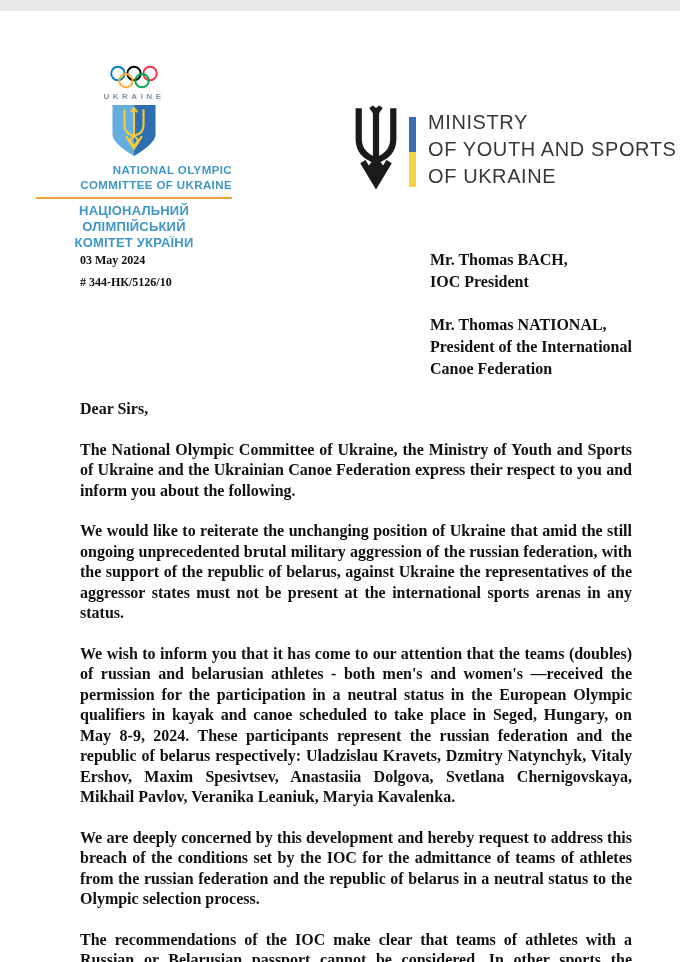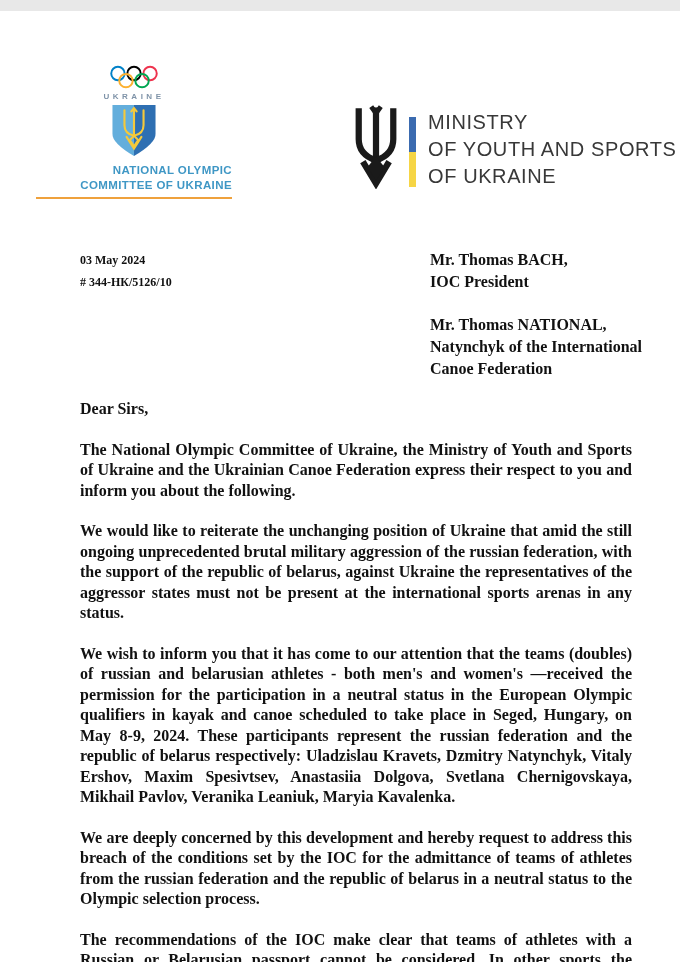--- a/index.html
+++ b/index.html
@@ -107,20 +107,24 @@
           <path d="M45,60 L53,68 L45,80 L37,68 Z"></path>
           <path d="M31,62 L45,84 L59,62"></path>
         </g>
       </g>
     </svg>
     <div class="noc-name-en">
       <div>NATIONAL OLYMPIC</div>
       <div>COMMITTEE OF UKRAINE</div>
     </div>
     <div class="noc-divider"></div>
+    <div class="noc-name-uk">
+      <div>НАЦІОНАЛЬНИЙ ОЛІМПІЙСЬКИЙ</div>
+      <div>КОМІТЕТ УКРАЇНИ</div>
+    </div>
   </div>
 
   <div class="min-block">
     <svg class="min-trident" width="48" height="84" viewBox="0 0 50 84">
       <g fill="none" stroke-width="6.5" stroke-linecap="square" stroke="#1a1a1a">
         <path d="M25,4 V56"></path>
         <path d="M7,5 V34 Q7,50 25,56"></path>
         <path d="M43,5 V34 Q43,50 25,56"></path>
         <path d="M13,60 L25,80 L37,60"></path>
       </g>
@@ -143,21 +147,21 @@
     <div># 344-НК/5126/10</div>
   </div>
 
   <div class="addressee-block">
     <div class="addressee">
       <div>Mr. Thomas BACH,</div>
       <div>IOC President</div>
     </div>
     <div class="addressee">
       <div>Mr. Thomas NATIONAL,</div>
-      <div>Natynchyk of the International</div>
+      <div>President of the International</div>
       <div>Canoe Federation</div>
     </div>
   </div>
 
   <div class="body-block">
     <p class="salutation">Dear Sirs,</p>
     <p>The National Olympic Committee of Ukraine, the Ministry of Youth and Sports of Ukraine and the Ukrainian Canoe Federation express their respect to you and inform you about the following.</p>
     <p>We would like to reiterate the unchanging position of Ukraine that amid the still ongoing unprecedented brutal military aggression of the russian federation, with the support of the republic of belarus, against Ukraine the representatives of the aggressor states must not be present at the international sports arenas in any status.</p>
     <p>We wish to inform you that it has come to our attention that the teams (doubles) of russian and belarusian athletes - both men's and women's —received the permission for the participation in a neutral status in the European Olympic qualifiers in kayak and canoe scheduled to take place in Seged, Hungary, on May 8-9, 2024. These participants represent the russian federation and the republic of belarus respectively: Uladzislau Kravets, Dzmitry Natynchyk, Vitaly Ershov, Maxim Spesivtsev, Anastasiia Dolgova, Svetlana Chernigovskaya, Mikhail Pavlov, Veranika Leaniuk, Maryia Kavalenka.</p>
     <p>We are deeply concerned by this development and hereby request to address this breach of the conditions set by the IOC for the admittance of teams of athletes from the russian federation and the republic of belarus in a neutral status to the Olympic selection process.</p>

